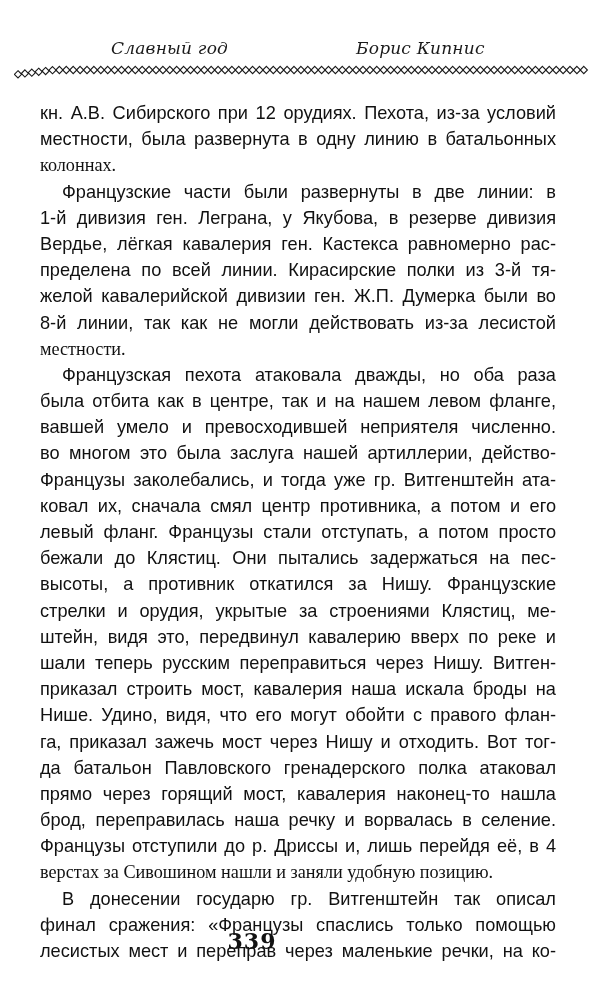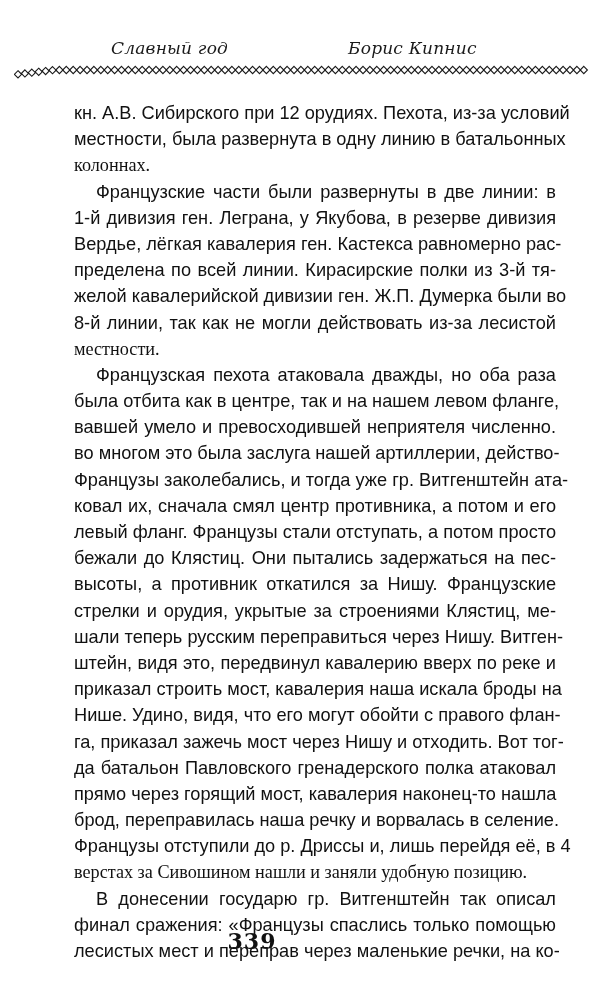--- a/index.html
+++ b/index.html
@@ -26,21 +26,21 @@
       color: #1a1a1a;
     }
     .rh-title {
       position: absolute;
       left: 111px;
       top: 0;
       letter-spacing: 0.2px;
     }
     .rh-author {
       position: absolute;
-      left: 348px;
+      left: 356px;
       top: 0;
       letter-spacing: 0.2px;
     }
     .ornament {
       position: absolute;
       left: 14px;
       top: 64px;
       width: 580px;
       height: 16px;
     }
@@ -53,21 +53,20 @@
       font-size: 18.2px;
       line-height: 26.2px;
       color: #111;
     }
     .line {
       display: block;
       white-space: nowrap;
       text-align: justify;
       text-align-last: justify;
       height: 26.2px;
-      margin-left: 34px;
     }
     .line.last {
       text-align-last: left;
       font-family: Liberation Serif, serif;
     }
     .line.indent {
       padding-left: 22px;
     }
     .folio {
       position: absolute;
@@ -198,22 +197,22 @@
         <span class="line indent">Французская пехота атаковала дважды, но оба раза</span>
         <span class="line">была отбита как в центре, так и на нашем левом фланге,</span>
         <span class="line">вавшей умело и превосходившей неприятеля численно.</span>
         <span class="line">во многом это была заслуга нашей артиллерии, действо-</span>
         <span class="line">Французы заколебались, и тогда уже гр. Витгенштейн ата-</span>
         <span class="line">ковал их, сначала смял центр противника, а потом и его</span>
         <span class="line">левый фланг. Французы стали отступать, а потом просто</span>
         <span class="line">бежали до Клястиц. Они пытались задержаться на пес-</span>
         <span class="line">высоты, а противник откатился за Нишу. Французские</span>
         <span class="line">стрелки и орудия, укрытые за строениями Клястиц, ме-</span>
+        <span class="line">штейн, видя это, передвинул кавалерию вверх по реке и</span>
         <span class="line">шали теперь русским переправиться через Нишу. Витген-</span>
-        <span class="line">штейн, видя это, передвинул кавалерию вверх по реке и</span>
         <span class="line">приказал строить мост, кавалерия наша искала броды на</span>
         <span class="line">Нише. Удино, видя, что его могут обойти с правого флан-</span>
         <span class="line">га, приказал зажечь мост через Нишу и отходить. Вот тог-</span>
         <span class="line">да батальон Павловского гренадерского полка атаковал</span>
         <span class="line">прямо через горящий мост, кавалерия наконец-то нашла</span>
         <span class="line">брод, переправилась наша речку и ворвалась в селение.</span>
         <span class="line">Французы отступили до р. Дриссы и, лишь перейдя её, в 4</span>
         <span class="line last">верстах за Сивошином нашли и заняли удобную позицию.</span>
       </div>
       <div>

